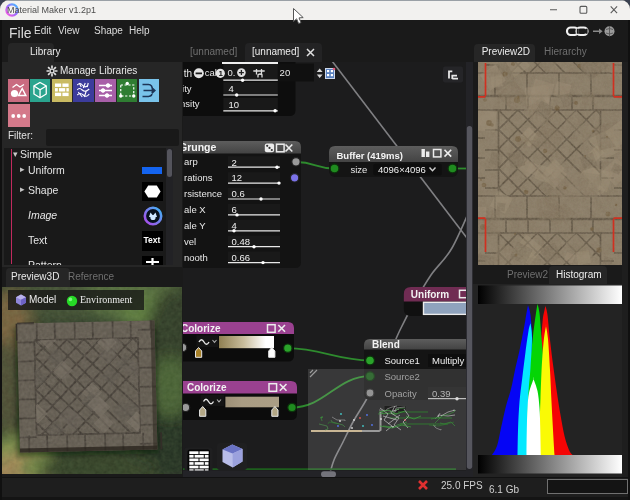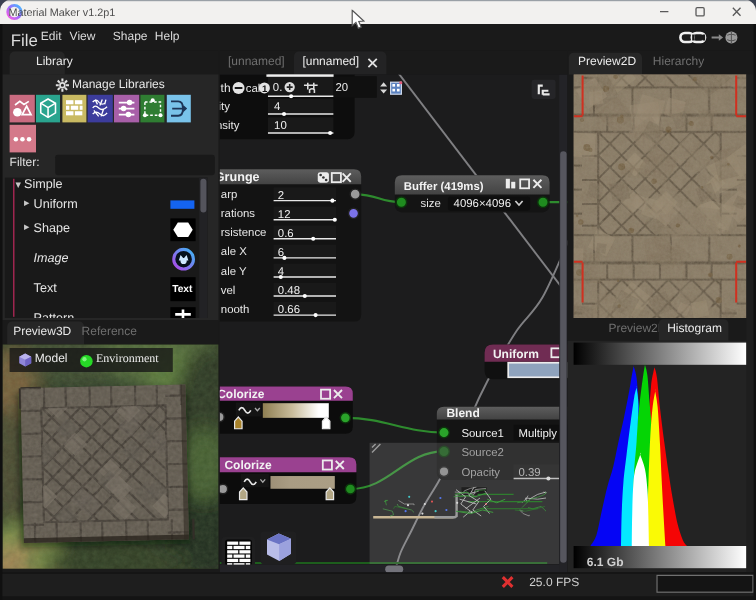--- a/index.html
+++ b/index.html
@@ -808,17 +808,17 @@
 <path d="M517.5,455.0 C517.6,450.8 517.7,438.8 518.0,430.0 C518.3,421.2 518.8,410.3 519.5,402.0 C520.2,393.7 521.0,388.3 522.0,380.0 C523.0,371.7 524.4,360.2 525.5,352.0 C526.6,343.8 527.7,335.8 528.5,331.0 C529.3,326.2 530.2,324.3 530.5,323.0 C530.8,321.7 530.2,320.5 530.5,323.0 C530.8,325.5 532.0,330.5 532.0,338.0 C532.0,345.5 531.1,359.0 530.5,368.0 C529.9,377.0 529.0,383.0 528.5,392.0 C528.0,401.0 527.6,411.5 527.5,422.0 C527.4,432.5 527.9,449.5 528.0,455.0 L517.5,455.0 Z" fill="#05e8ff"></path>
 <path d="M539.0,455.0 C539.1,450.5 539.2,437.5 539.5,428.0 C539.8,418.5 540.1,409.0 540.5,398.0 C540.9,387.0 541.4,372.0 542.0,362.0 C542.6,352.0 543.3,344.0 544.0,338.0 C544.7,332.0 545.7,328.0 546.0,326.0 C546.3,324.0 545.7,323.8 546.0,326.0 C546.3,328.2 547.3,331.7 548.0,339.0 C548.7,346.3 549.4,359.5 550.0,370.0 C550.6,380.5 551.0,392.0 551.5,402.0 C552.0,412.0 552.5,421.2 553.0,430.0 C553.5,438.8 554.2,450.8 554.5,455.0 L539.0,455.0 Z" fill="#fafa05"></path>
 <path d="M526.5,455.0 C526.5,450.8 526.6,437.8 526.8,430.0 C527.0,422.2 527.1,414.2 527.5,408.0 C527.9,401.8 528.0,397.8 529.0,393.0 C530.0,388.2 532.8,381.3 533.5,379.0 C534.2,376.7 532.8,377.0 533.5,379.0 C534.2,381.0 536.5,386.2 537.5,391.0 C538.5,395.8 539.0,401.5 539.5,408.0 C540.0,414.5 540.1,422.2 540.3,430.0 C540.5,437.8 540.7,450.8 540.8,455.0 L526.5,455.0 Z" fill="#ffffff"></path>
 </svg>
 <div class="abs" style="left:622px;top:62px;width:6px;height:415px;background:#1e1e1e;"></div>
 <div class="abs" style="left:0;top:477px;width:630px;height:20px;background:#1e1e1e;border-top:1px solid #121212;"></div>
 <svg class="abs" style="left:417px;top:479px" width="12" height="12">
       <path d="M2,2 L10,10 M10,2 L2,10" stroke="#e03030" stroke-width="2.6"></path>
     </svg>
 <div class="txt" style="left:441px;top:481px;font-size:10px;color:#d0d0d0;">25.0 FPS</div>
-<div class="txt" style="left:489px;top:465px;font-size:10px;color:#d0d0d0;font-weight:bold;">6.1 Gb</div>
+<div class="txt" style="left:489px;top:485px;font-size:10px;color:#d0d0d0;">6.1 Gb</div>
 <div class="abs" style="left:547px;top:478.5px;width:81px;height:15.5px;background:#141414;border:1px solid #707070;"></div>
 <div class="abs" style="left:0;top:497px;width:630px;height:3px;background:#141414;"></div>
 <div class="abs" style="left:0;top:20px;width:2px;height:480px;background:#101010;"></div>
 <div class="abs" style="left:628px;top:20px;width:2px;height:480px;background:#101010;"></div>
 </div>
 </body></html>

